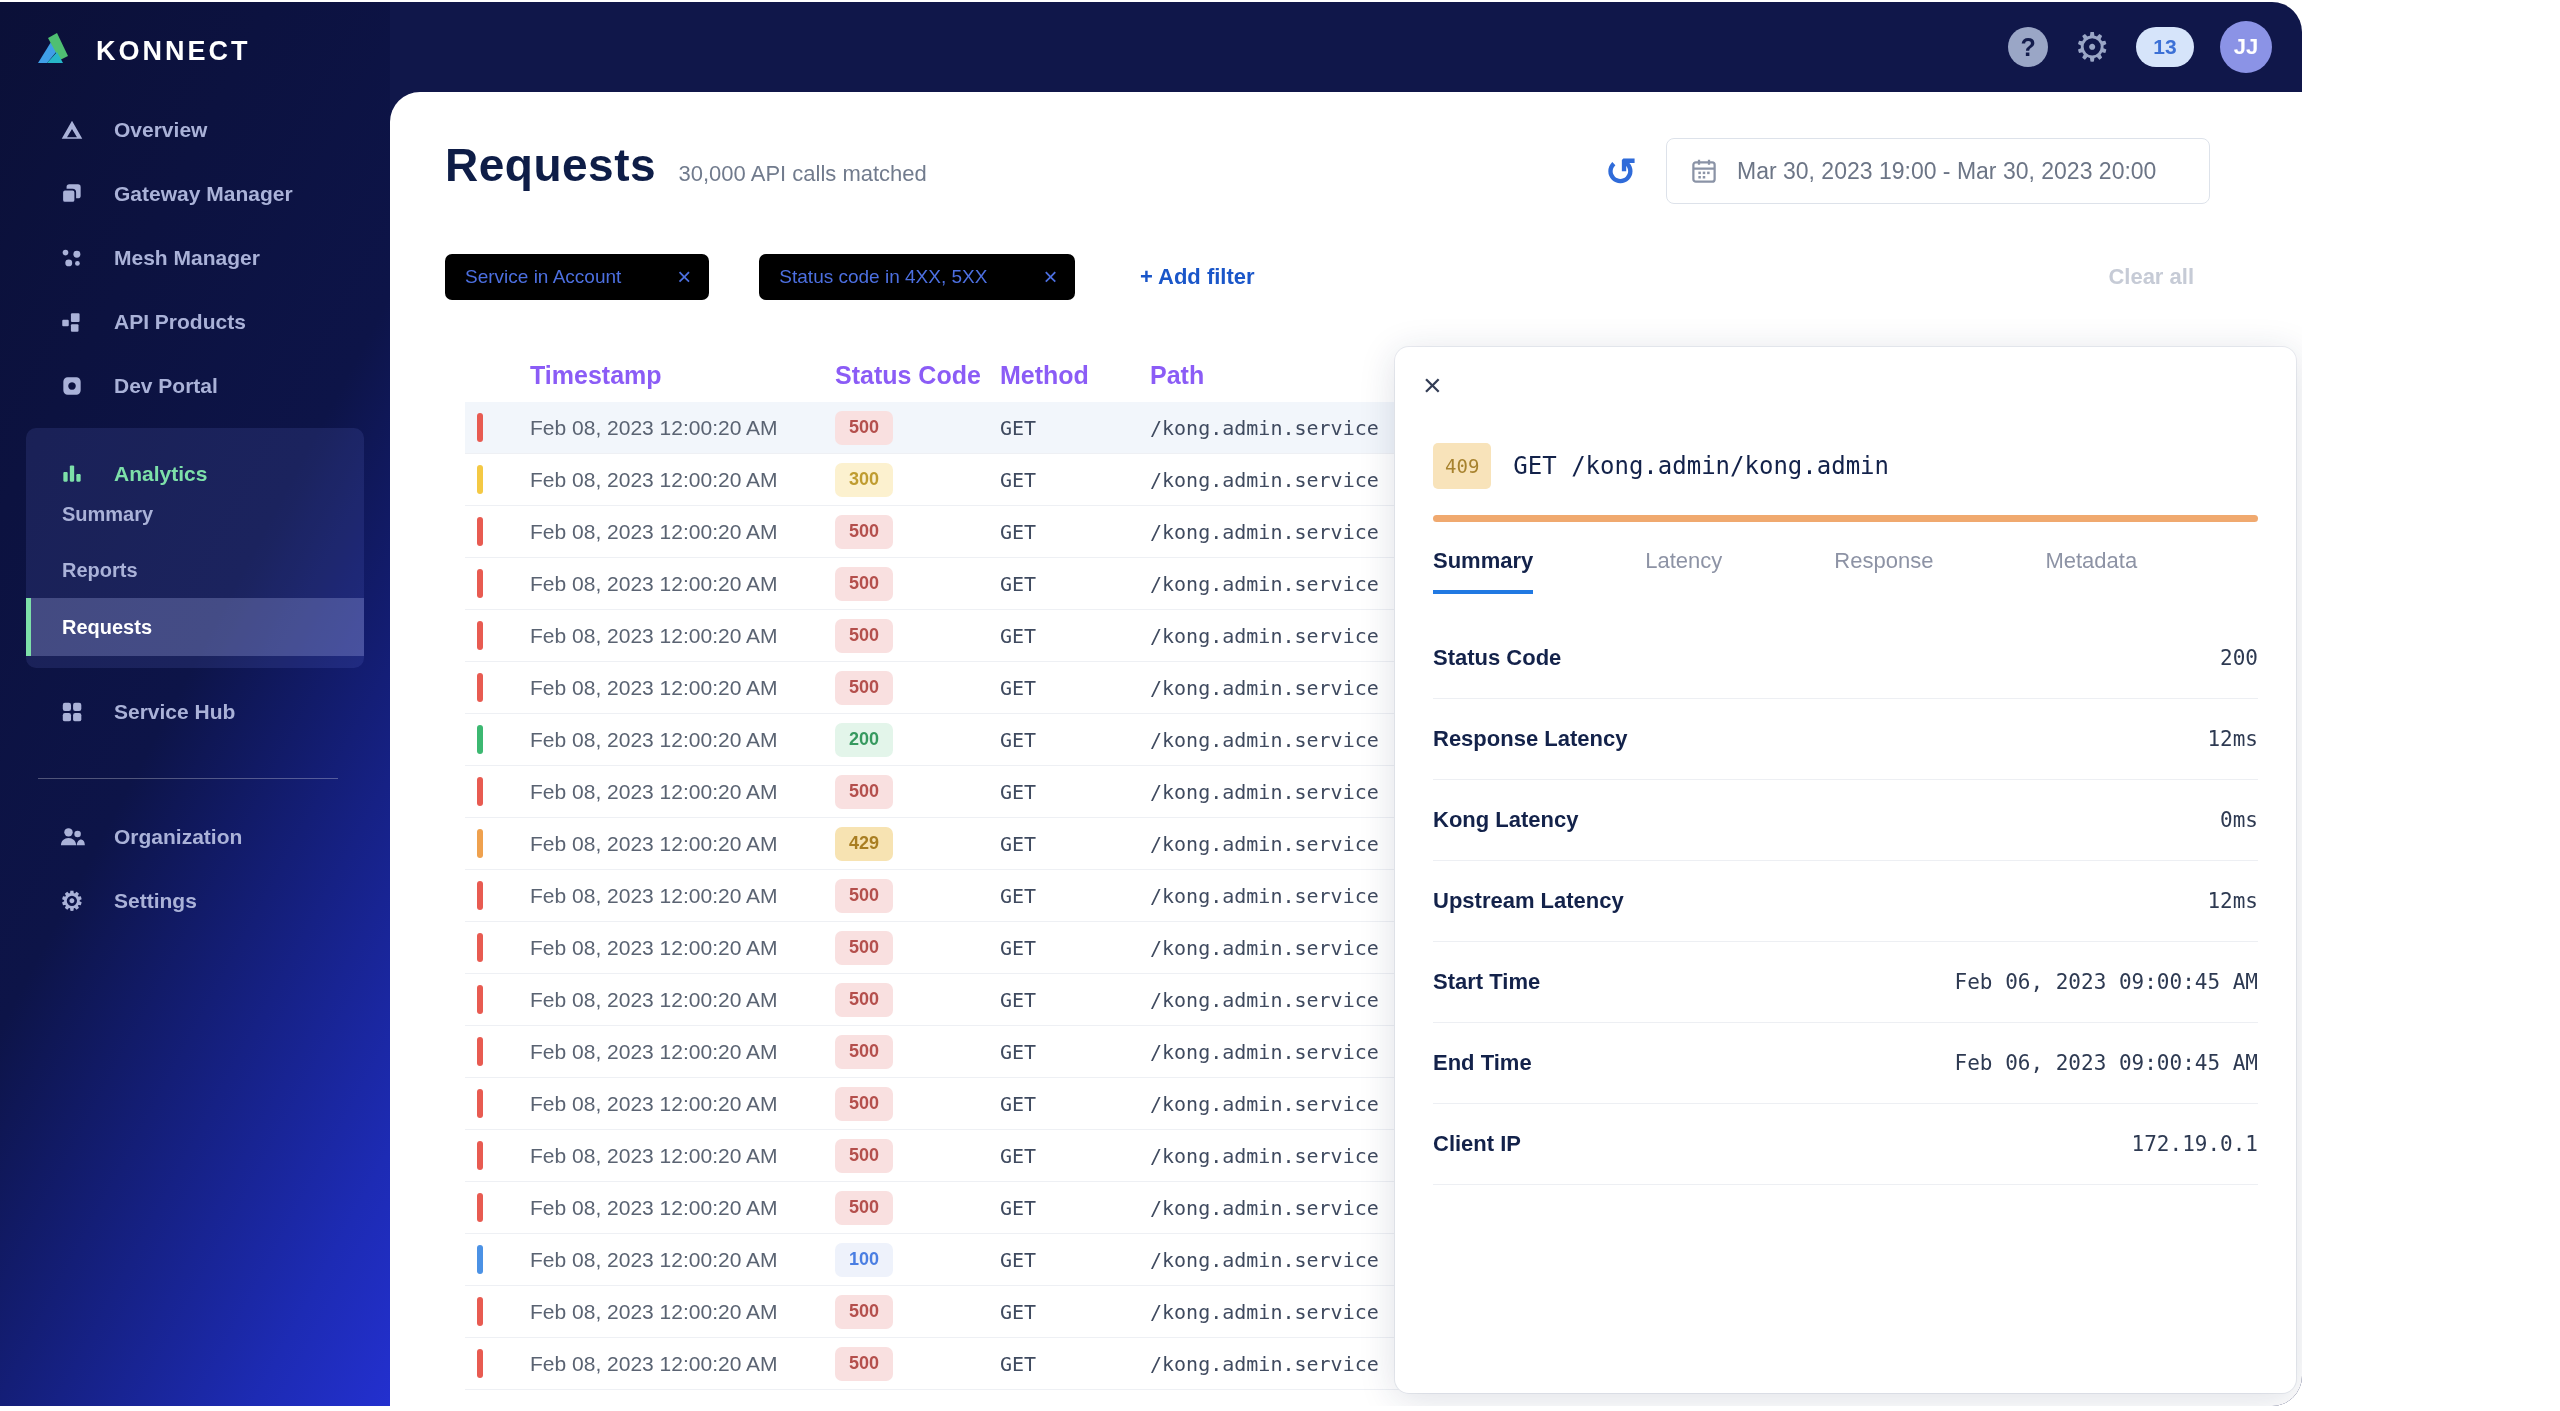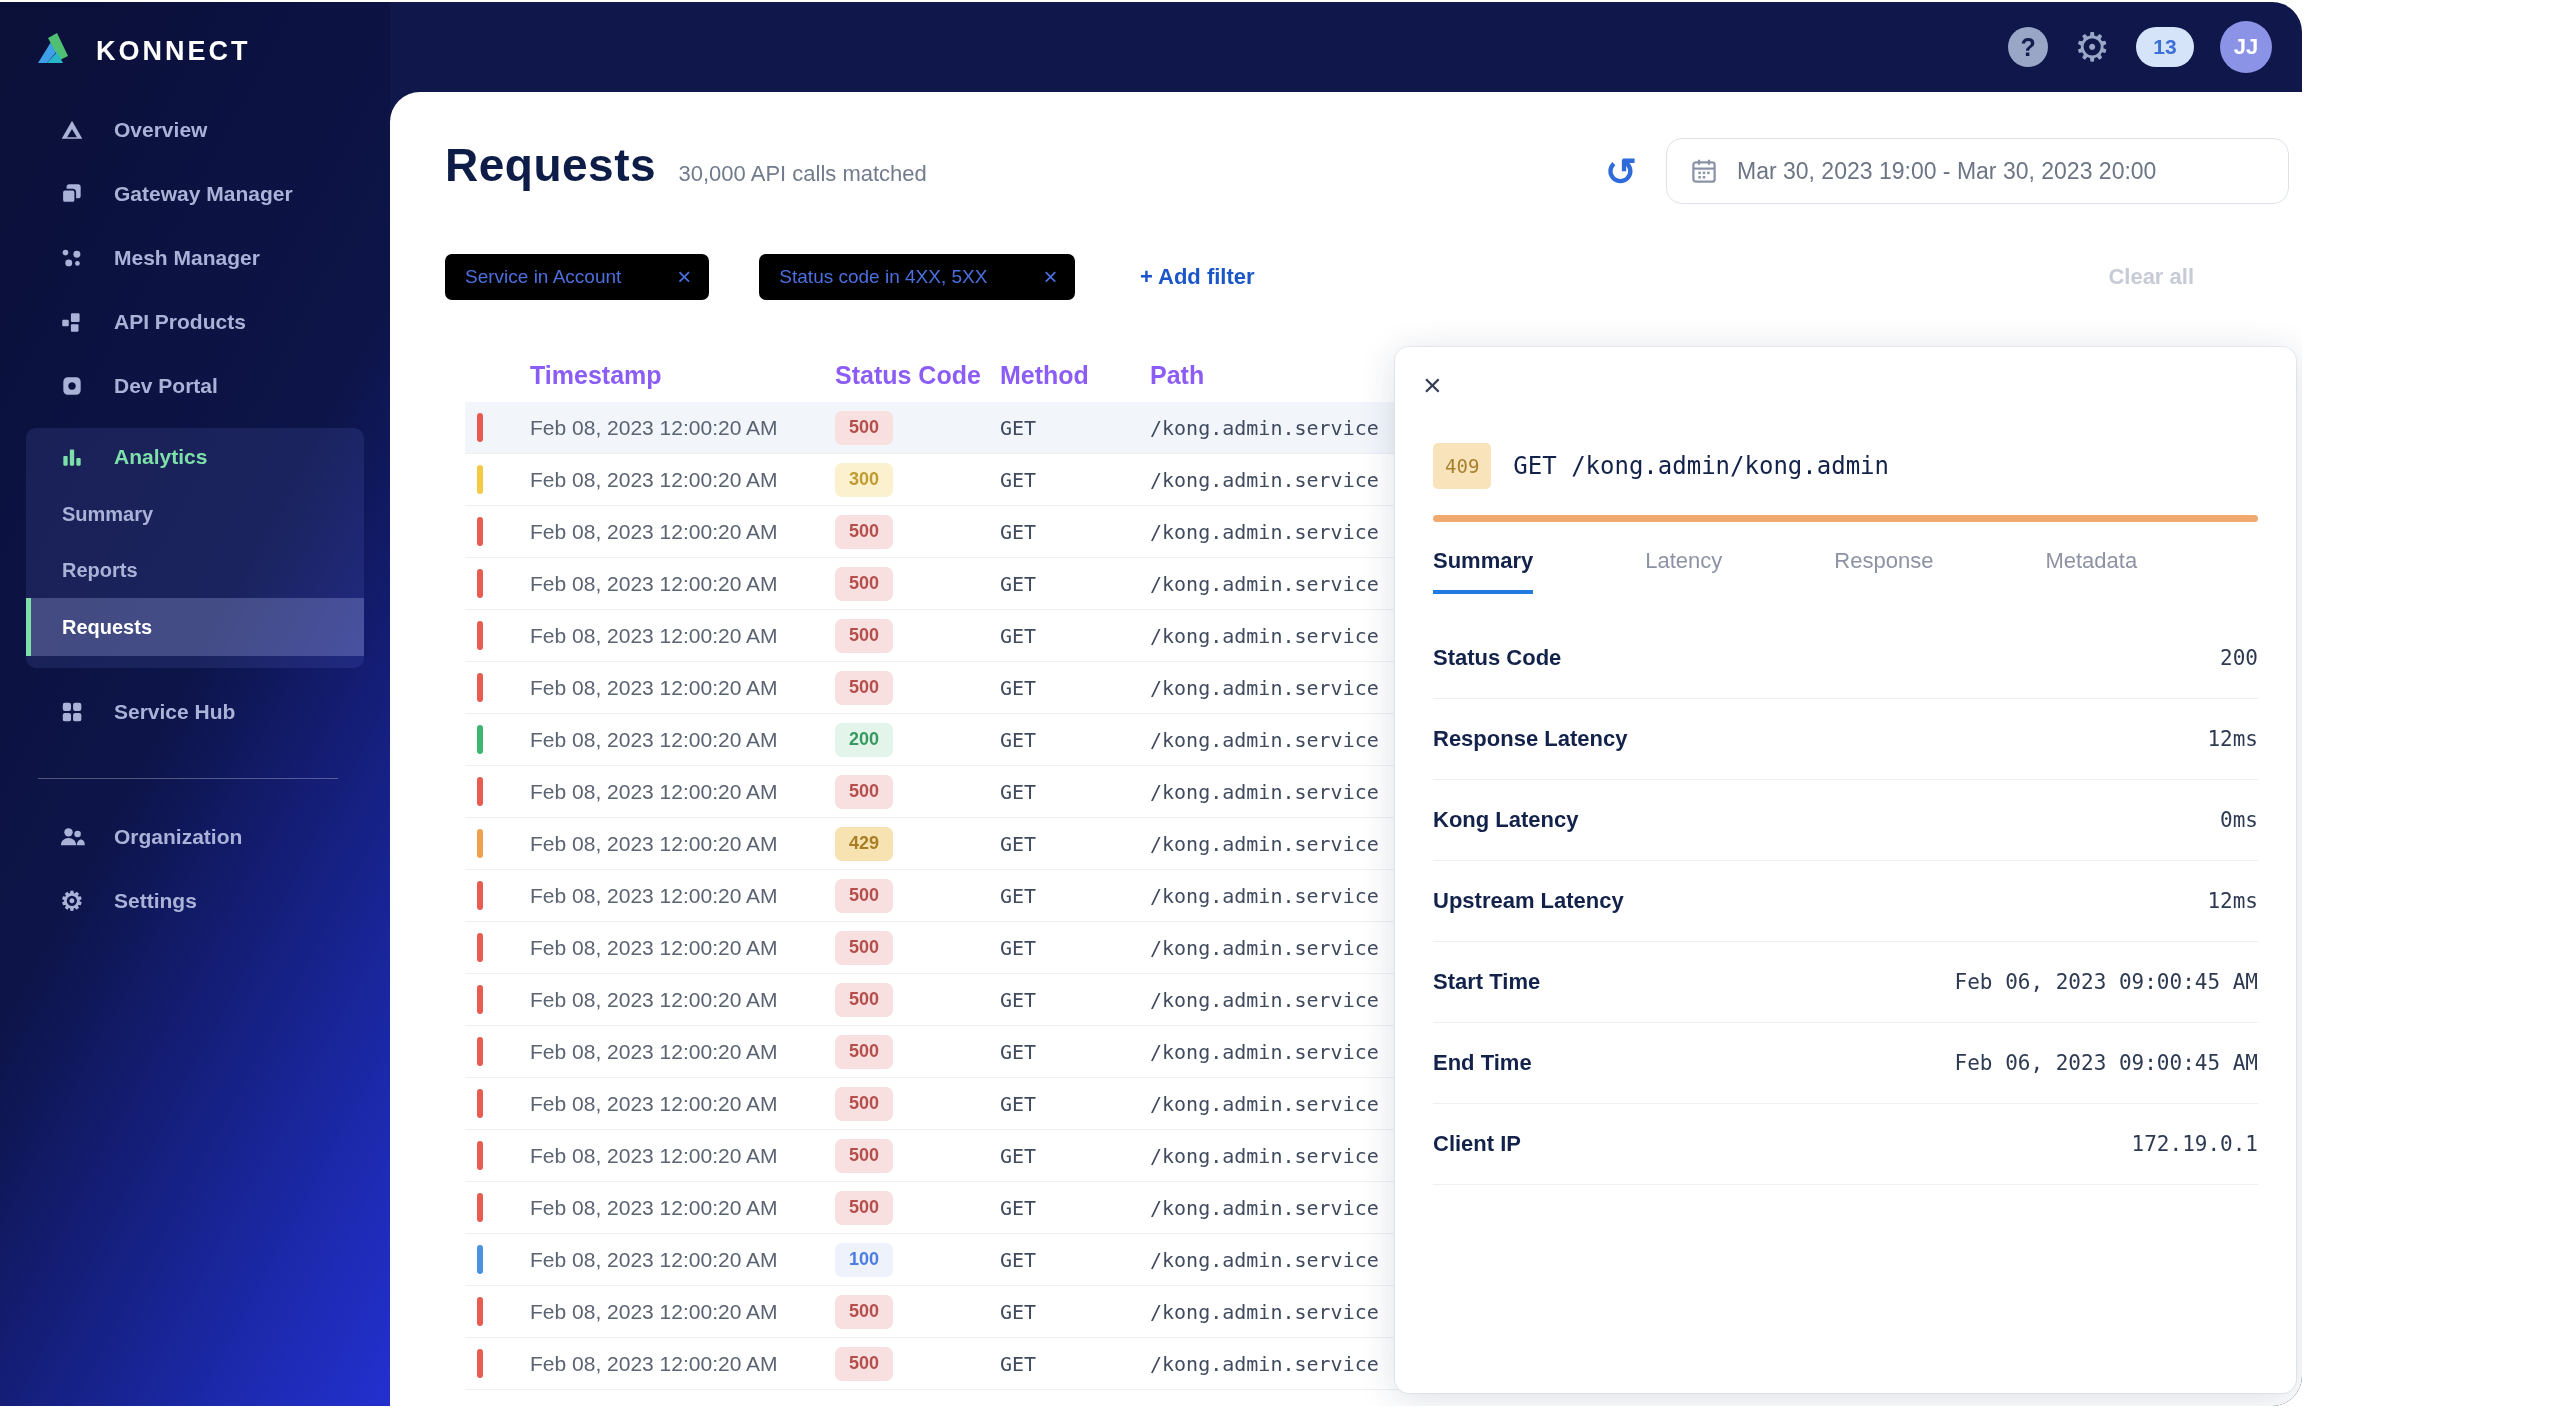--- a/index.html
+++ b/index.html
@@ -12,21 +12,21 @@
   .logo{display:flex;align-items:center;gap:20px;padding:24px 0 0 30px;height:50px;}
   .logo-text{color:#fff;font-size:27px;font-weight:800;letter-spacing:3px;}
   .nav{margin-top:22px;}
   .nav-item{display:flex;align-items:center;height:64px;padding-left:58px;gap:28px;
     color:#aab2d8;font-size:21px;font-weight:600;cursor:pointer;}
   .nav-item .ico{width:28px;display:flex;justify-content:center;color:#aab2d8;}
   .nav-item .ico svg{fill:currentColor;}
   .glyph{font-size:26px;line-height:1;}
   .analytics-block{margin:10px 26px 0 26px;background:rgba(130,150,255,0.12);border-radius:10px;
     padding-bottom:12px;overflow:hidden;}
-  .analytics-head{height:58px;display:flex;align-items:center;gap:28px;padding-left:32px;
+  .analytics-head{height:58px;display:flex;align-items:flex-end;gap:28px;padding-left:32px;
     color:#7de0a9;font-size:21px;font-weight:700;}
   .analytics-head .ico{width:28px;display:flex;justify-content:center;color:#7de0a9;}
   .analytics-head .ico svg{fill:currentColor;}
   .sub-item{height:56px;display:flex;align-items:center;padding-left:36px;color:#aab2d8;
     font-size:20px;font-weight:600;cursor:pointer;}
   .sub-item.active{height:58px;background:rgba(190,200,255,0.25);color:#fff;font-weight:800;
     border-left:5px solid #7de0a9;padding-left:31px;}
   .below-block{margin-top:12px;}
   .nav-divider{height:1px;background:rgba(255,255,255,0.28);margin:34px 52px 26px 38px;}
   .region{position:absolute;left:20px;right:22px;bottom:12px;height:58px;border-radius:10px;
@@ -54,22 +54,22 @@
     font-size:21px;font-weight:700;display:flex;align-items:center;justify-content:center;cursor:pointer;}
   .avatar{width:52px;height:52px;border-radius:50%;background:#8b93e6;color:#fff;font-size:22px;
     font-weight:700;display:flex;align-items:center;justify-content:center;cursor:pointer;}
   
   .content{position:absolute;left:390px;top:90px;right:0;bottom:0;background:#fff;
     border-top-left-radius:30px;z-index:4;}
   .page-head{position:absolute;left:55px;top:46px;}
   .page-title{display:inline;font-size:46px;font-weight:800;color:#0e1d47;letter-spacing:0.5px;}
   .page-sub{display:inline;margin-left:18px;color:#717b8d;font-size:22px;}
   .refresh{position:absolute;left:1215px;top:58px;font-size:38px;color:#2f6bd9;font-weight:700;cursor:pointer;}
-  .datebox{position:absolute;left:1276px;top:46px;width:623px;height:66px;box-sizing:border-box;
-    border:1.5px solid #dde2ea;border-radius:16px;display:flex;align-items:center;gap:18px;
+  .datebox{position:absolute;left:1276px;top:46px;width:544px;height:66px;box-sizing:border-box;
+    border:1.5px solid #dde2ea;border-radius:8px;display:flex;align-items:center;gap:18px;
     padding-left:22px;color:#6c7586;font-size:23px;cursor:pointer;}
   .filters{position:absolute;left:55px;top:162px;right:0;height:50px;}
   .chip{display:inline-flex;align-items:center;height:46px;padding:0 18px 0 20px;border-radius:7px;
     background:#000000;color:#4c6fe0;font-size:19px;cursor:pointer;vertical-align:middle;}
   .chip + .chip{margin-left:50px;}
   .chip .x{margin-left:56px;font-size:24px;color:#4c6fe0;cursor:pointer;}
   .add-filter{display:inline-block;margin-left:60px;color:#1a56c9;font-size:22px;font-weight:700;
     vertical-align:middle;cursor:pointer;}
   .clear-all{position:absolute;right:108px;top:10px;color:#c6cbd6;font-size:22px;font-weight:600;cursor:pointer;}
   

